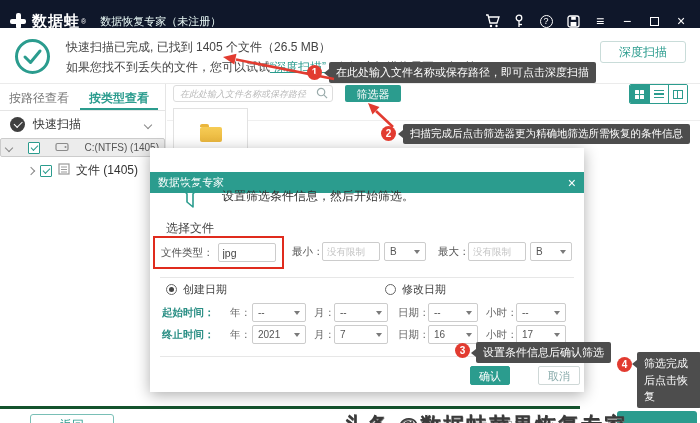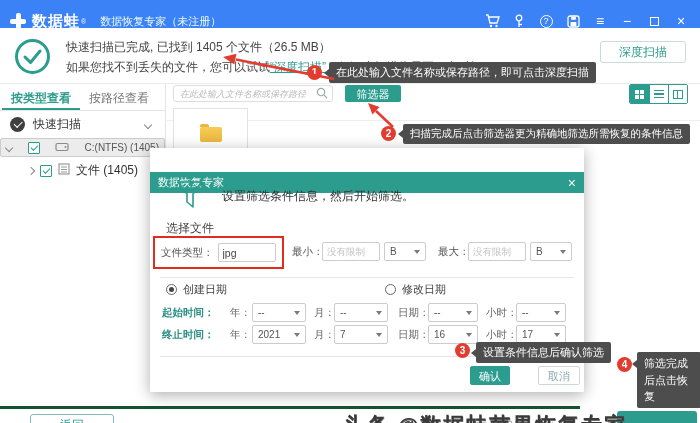--- a/index.html
+++ b/index.html
@@ -1,21 +1,21 @@
 <!DOCTYPE html>
 <html><head>
 <meta charset="utf-8">
 <style>
   * { margin:0; padding:0; box-sizing:border-box; }
   html,body { background:#9aa0a6; }
   body { font-family:"Liberation Sans","DejaVu Sans",sans-serif; }
   .app { position:relative; width:700px; height:423px; background:#fff; overflow:hidden; }
 
   
-  .titlebar { position:absolute; top:0; left:0; width:700px; height:42px; background:#3b82f6; display:flex; align-items:center; }
+  .titlebar { position:absolute; top:0; left:0; width:700px; height:42px; background:#0f172a; display:flex; align-items:center; }
   .logo-wrap { display:flex; align-items:center; margin-left:10px; }
   .logo-cross { position:relative; width:16px; height:16px; margin-right:6px; }
   .logo-cross::before { content:""; position:absolute; left:5.5px; top:0; width:5px; height:16px; background:#fff; border-radius:2px; }
   .logo-cross::after  { content:""; position:absolute; left:0; top:5.5px; width:16px; height:5px; background:#fff; border-radius:2px; }
   .logo-text { color:#fff; font-size:15px; font-weight:bold; letter-spacing:1px; }
   .logo-reg { color:#fff; font-size:7px; vertical-align:super; margin-left:1px; }
   .app-title { color:#eafaf7; font-size:11px; margin-left:14px; }
   .tb-icons { margin-left:auto; display:flex; align-items:center; gap:9px; margin-right:10px; }
   .tb-ic { width:18px; height:18px; display:flex; align-items:center; justify-content:center; cursor:pointer; }
   .help-circ { width:13px; height:13px; border:1.2px solid #fff; border-radius:50%; color:#fff; font-size:9px; line-height:11px; text-align:center; }
@@ -168,22 +168,22 @@
     </span>
     <div class="banner-l1">快速扫描已完成, 已找到 1405 个文件（26.5 MB）</div>
     <div class="banner-l2">
       <span>如果您找不到丢失的文件，您可以试试</span><span class="deep-link">“深度扫描”</span><span>，但深度扫描将需要更多时间。</span>
     </div>
     <button class="deepscan-btn">深度扫描</button>
   </div>
 
   <div class="sidebar">
     <div class="tabs">
+      <div class="tab">按路径查看</div>
       <div class="tab active">按类型查看</div>
-      <div class="tab">按路径查看</div>
     </div>
     <div class="qs-row">
       <span class="qs-ic"></span>
       <span class="qs-label">快速扫描</span>
       <span class="chev down" style="margin-right:4px"></span>
     </div>
     <div class="tree-row sel row-drive">
       <span class="chev down"></span>
       <span class="cbx"></span>
       <span>

